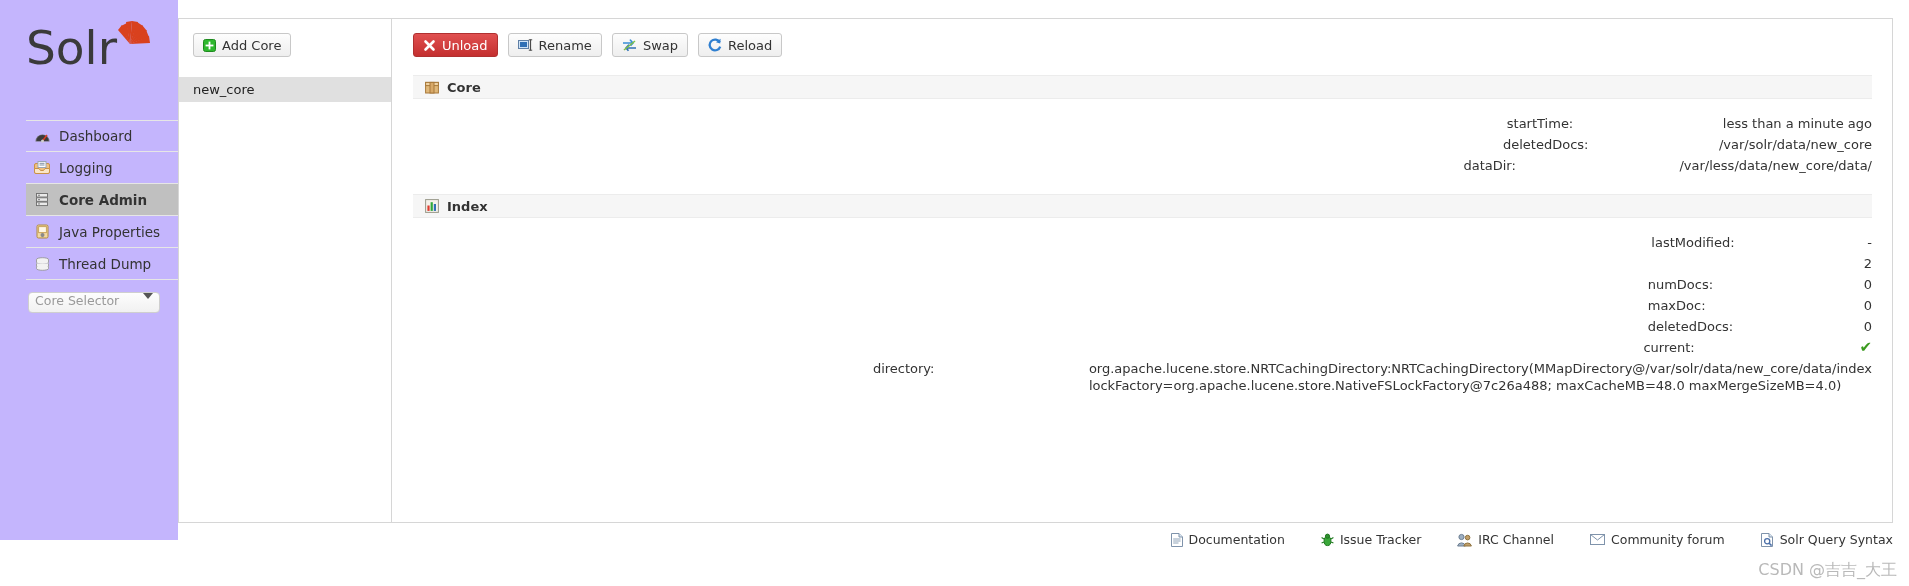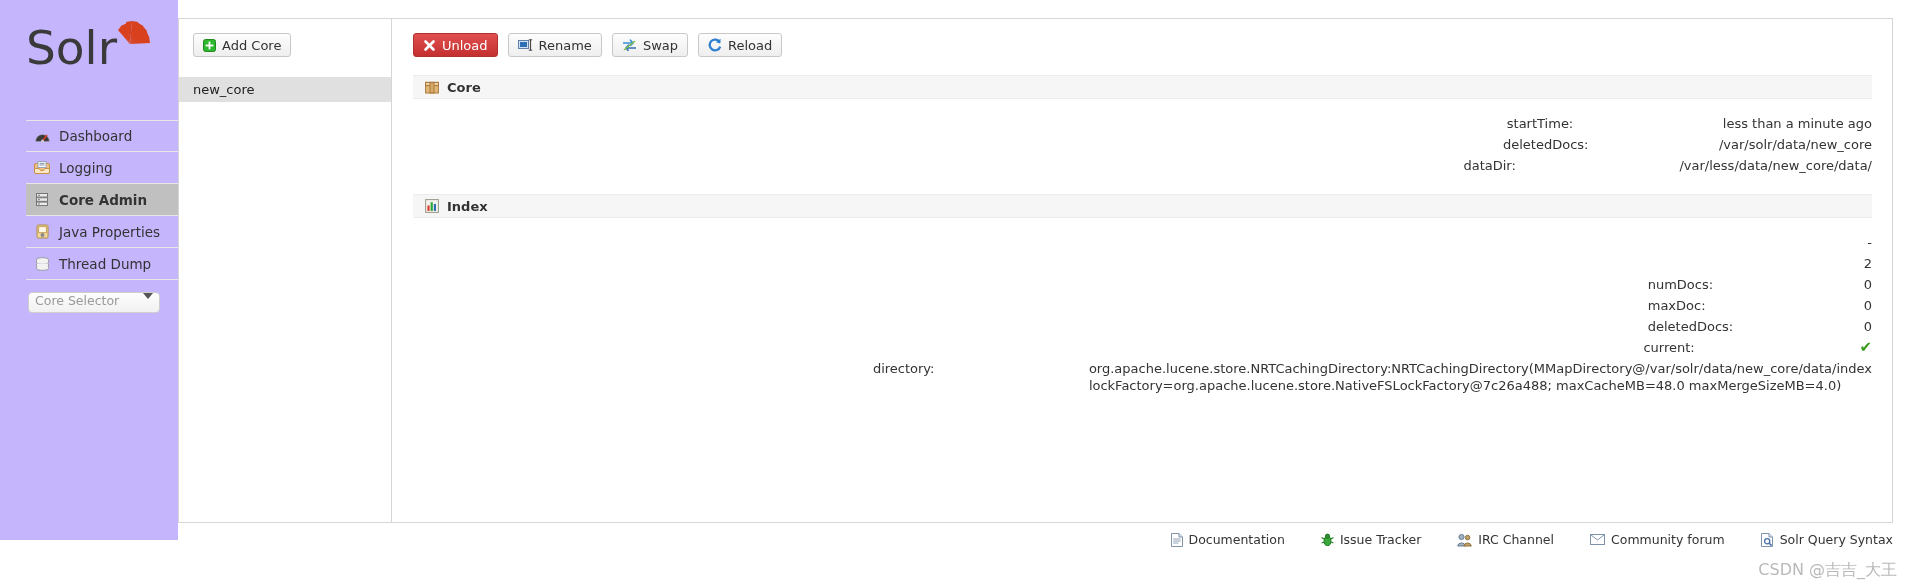--- a/index.html
+++ b/index.html
@@ -328,20 +328,21 @@
             <rect x="2.4" y="6.5" width="2.2" height="5.4" fill="#e03a2f"></rect>
             <rect x="5.6" y="3.2" width="2.2" height="8.7" fill="#2fa83a"></rect>
             <rect x="8.8" y="5" width="2.2" height="6.9" fill="#2f6fb5"></rect>
           </svg>
         </span>
         <span>Index</span>
       </div>
 
       <div class="kv-table">
         <div class="kv-row">
+          <div class="kv-key">lastModified:</div>
           <div class="kv-val">-</div>
         </div>
         <div class="kv-row">
           <div class="kv-val">2</div>
         </div>
         <div class="kv-row">
           <div class="kv-key">numDocs:</div>
           <div class="kv-val">0</div>
         </div>
         <div class="kv-row">

